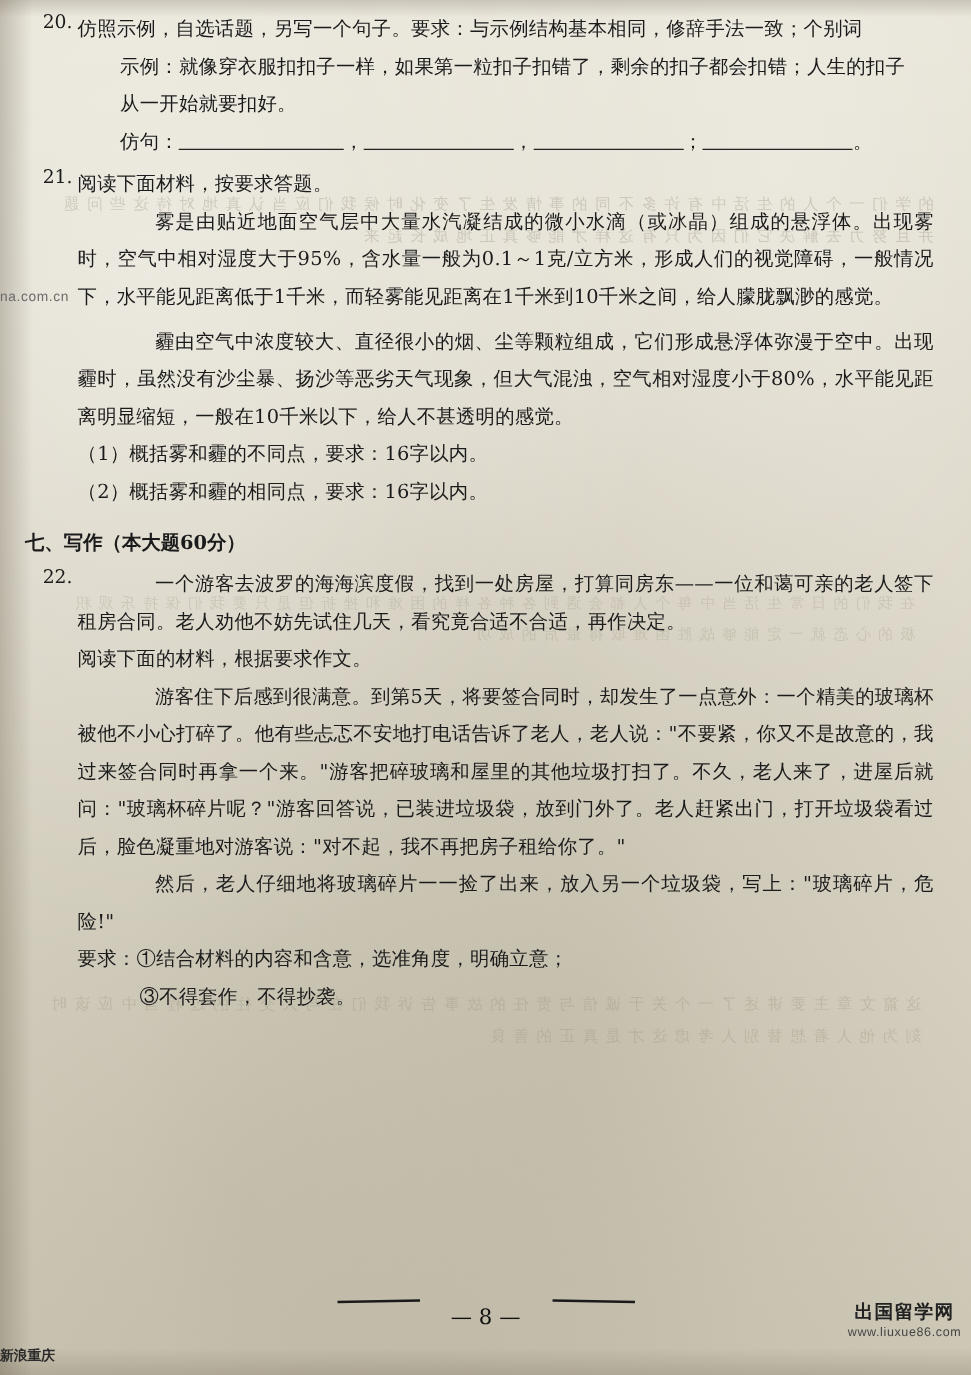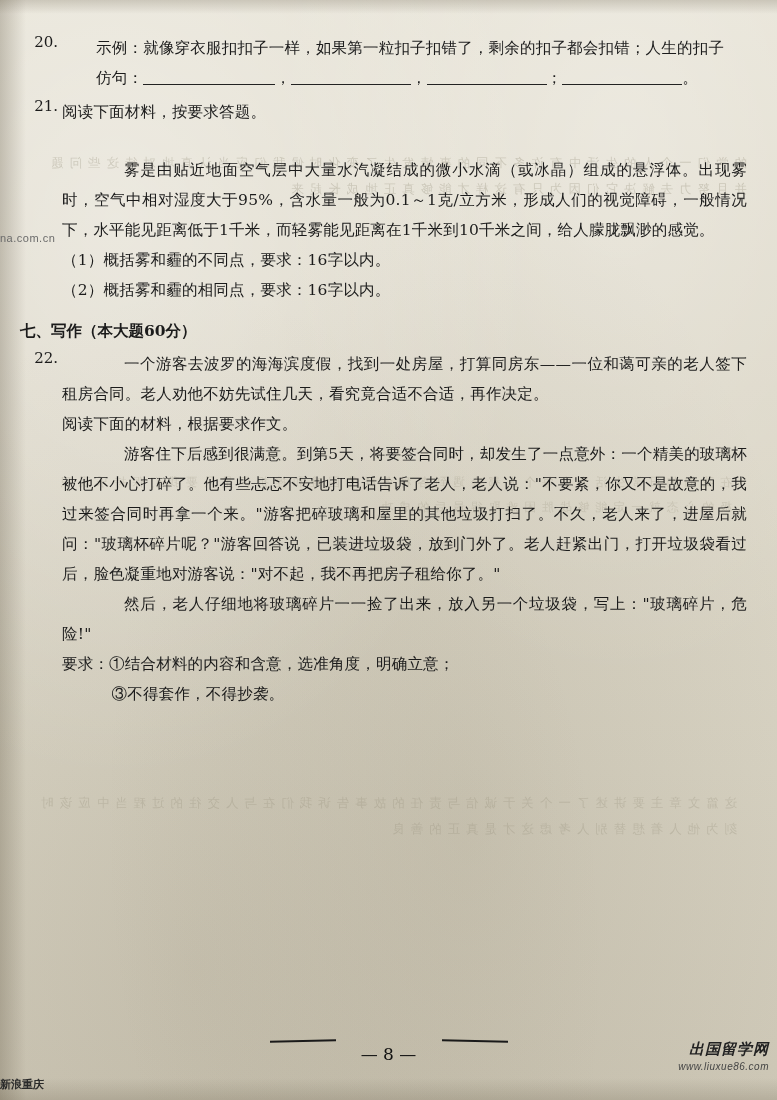--- a/index.html
+++ b/index.html
@@ -40,21 +40,21 @@
     filter:blur(.5px);
     pointer-events:none;
     white-space:pre-wrap;
     word-break:break-all;
   }
   .bleed.b2{top:470px;opacity:.22;left:55px;right:45px;font-size:12px;line-height:25px;}
   .bleed.b3{top:790px;opacity:.26;left:35px;right:40px;font-size:12.5px;line-height:26px;}
 
   .content{
     position:relative;
-    padding:33px 30px 0 62px;
+    padding:8px 30px 0 62px;
     color:#1b1b1b;
     z-index:3;
   }
   .q{
     position:relative;
     margin-bottom:2px;
   }
   .qnum{
     position:absolute;
     left:-42px;
@@ -123,22 +123,21 @@
     color:#2b2b2b;
   }
   .wm-mid-left{
     left:0;top:232px;
     font-size:11px;
     color:#6b6b6b;
     letter-spacing:.5px;
   }
   .wm-right{
     right:8px;bottom:28px;
-    text-align:right;
-    font-style:italic;
+    text-align:center;
   }
   .wm-right .t1{
     font-size:15px;font-weight:bold;color:#222;letter-spacing:1px;
   }
   .wm-right .t2{
     font-size:10px;color:#444;letter-spacing:.5px;margin-top:2px;
   }
   
   .edge-l{position:absolute;left:0;top:0;bottom:0;width:26px;background:linear-gradient(90deg,rgba(90,80,60,.28),rgba(90,80,60,0));z-index:4;pointer-events:none;}
   .edge-t{position:absolute;left:0;right:0;top:0;height:14px;background:linear-gradient(180deg,rgba(90,80,60,.22),rgba(90,80,60,0));z-index:4;pointer-events:none;}
@@ -154,30 +153,33 @@
   <div class="edge-b"></div>
 
   <div class="bleed b1">的 学 们 一 个 人 的 生 活 中 有 许 多 不 同 的 事 情 发 生 了 变 化 时 候 我 们 应 当 认 真 地 对 待 这 些 问 题 并 且 努 力 去 解 决 它 们 因 为 只 有 这 样 才 能 够 真 正 地 成 长 起 来</div>
   <div class="bleed b2">在 我 们 的 日 常 生 活 当 中 每 个 人 都 会 遇 到 各 种 各 样 的 困 难 和 挫 折 但 是 只 要 我 们 保 持 乐 观 积 极 的 心 态 就 一 定 能 够 战 胜 困 难 取 得 最 后 的 成 功</div>
   <div class="bleed b3">这 篇 文 章 主 要 讲 述 了 一 个 关 于 诚 信 与 责 任 的 故 事 告 诉 我 们 在 与 人 交 往 的 过 程 当 中 应 该 时 刻 为 他 人 着 想 替 别 人 考 虑 这 才 是 真 正 的 善 良</div>
 
   <div class="content">
 
     <div class="q">
       <span class="qnum">20.</span>
+      <div class="line">仿照示例，自选话题，另写一个句子。要求：与示例结构基本相同，修辞手法一致；个别词</div>
       <div class="line indent4">示例：就像穿衣服扣扣子一样，如果第一粒扣子扣错了，剩余的扣子都会扣错；人生的扣子</div>
+      <div class="line indent4">从一开始就要扣好。</div>
       <div class="line indent4">
         <span>仿句：</span><span class="blank w1"></span>，<span class="blank w2"></span>，<span class="blank w3"></span>；<span class="blank w4"></span><span>。</span>
       </div>
     </div>
 
     <div class="q" style="margin-top:4px;">
       <span class="qnum">21.</span>
       <div class="line">阅读下面材料，按要求答题。</div>
-      <div class="line indent2" style="text-indent:4em;margin-top:28px;">雾是由贴近地面空气层中大量水汽凝结成的微小水滴（或冰晶）组成的悬浮体。出现雾时，空气中相对湿度大于95%，含水量一般为0.1～1克/立方米，形成人们的视觉障碍，一般情况下，水平能见距离低于1千米，而轻雾能见距离在1千米到10千米之间，给人朦胧飘渺的感觉。</div>
+      <div class="line indent2" style="text-indent:4em;">雾是由贴近地面空气层中大量水汽凝结成的微小水滴（或冰晶）组成的悬浮体。出现雾时，空气中相对湿度大于95%，含水量一般为0.1～1克/立方米，形成人们的视觉障碍，一般情况下，水平能见距离低于1千米，而轻雾能见距离在1千米到10千米之间，给人朦胧飘渺的感觉。</div>
+      <div class="line indent2" style="text-indent:4em;margin-top:6px;">霾由空气中浓度较大、直径很小的烟、尘等颗粒组成，它们形成悬浮体弥漫于空中。出现霾时，虽然没有沙尘暴、扬沙等恶劣天气现象，但大气混浊，空气相对湿度小于80%，水平能见距离明显缩短，一般在10千米以下，给人不甚透明的感觉。</div>
       <div class="line">（1）概括雾和霾的不同点，要求：16字以内。</div>
       <div class="line">（2）概括雾和霾的相同点，要求：16字以内。</div>
     </div>
 
     <div class="section-title" style="margin-left:-42px;">
       <span>七、写作</span><span>（本大题60分）</span>
     </div>
 
     <div class="q" style="margin-top:2px;">
       <span class="qnum">22.</span>

